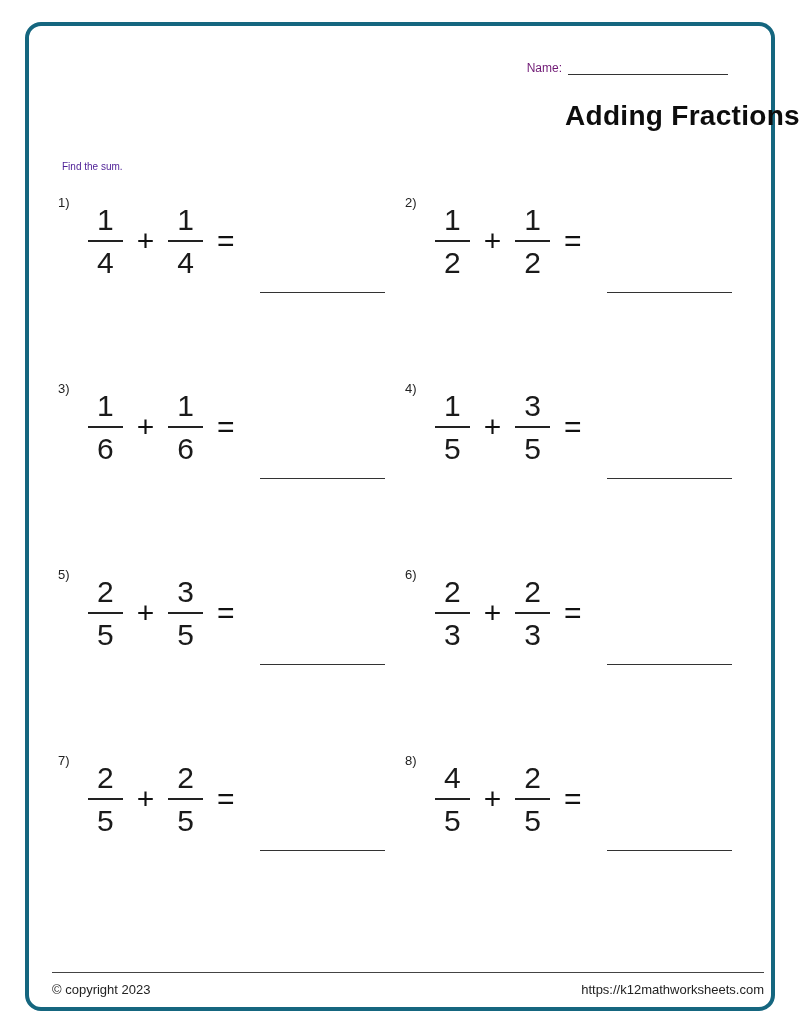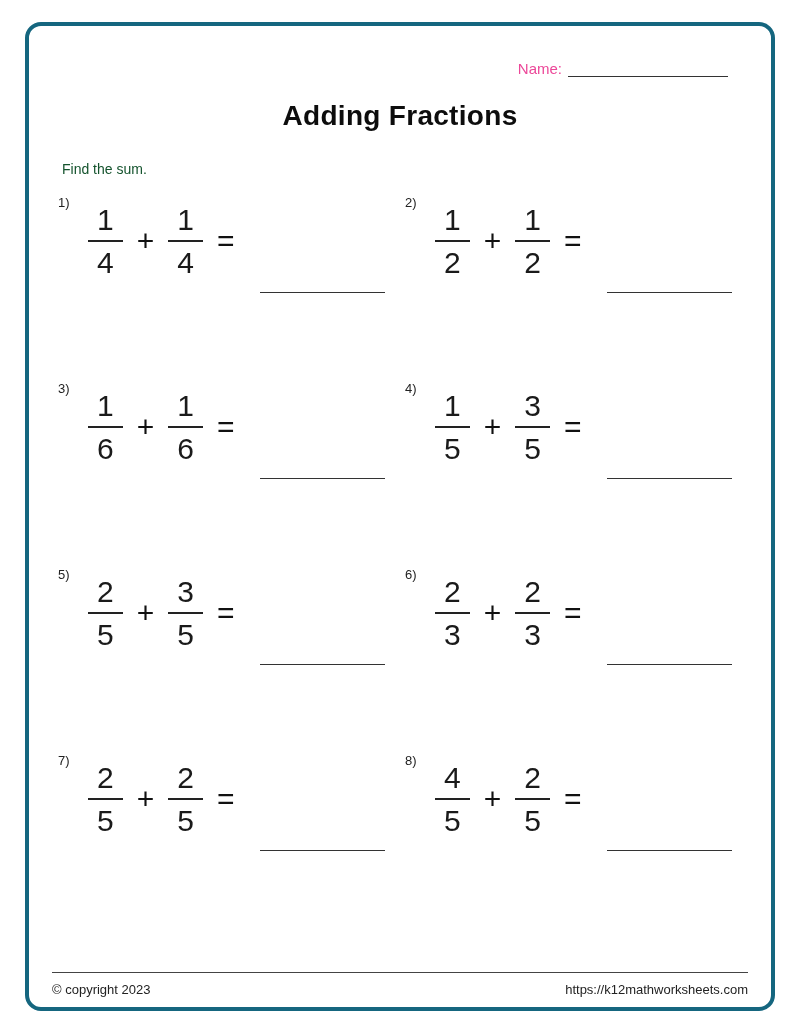--- a/index.html
+++ b/index.html
@@ -8,51 +8,51 @@
   body {
     width:800px; height:1035px; position:relative; background:#ffffff;
     font-family:"Liberation Sans", sans-serif; color:var(--ink);
     overflow:hidden;
   }
   .sheet-border {
     position:absolute; left:25px; top:22px; right:25px; bottom:24px;
     border:4px solid var(--border-color); border-radius:16px;
   }
   .name-row {
-    position:absolute; top:60px; right:72px; font-size:15px; color:#ec4899;
+    position:absolute; top:60px; right:72px; font-size:12px; color:#701a75;
     display:flex; align-items:flex-end;
   }
   .name-line {
     display:inline-block; width:160px; height:15px;
     border-bottom:1.5px solid #333; margin-left:6px;
   }
   .title {
-    position:absolute; top:100px; left:0; width:100%; text-align:center;
+    position:absolute; top:100px; left:0; width:100%; text-align:right;
     font-size:28px; font-weight:bold; color:#0d0d0d; letter-spacing:0.3px;
   }
   .instruction {
-    position:absolute; top:161px; left:62px; font-size:14px; color:#14532d;
+    position:absolute; top:161px; left:62px; font-size:10px; color:#4c1d95;
   }
   .problems {
     position:absolute; top:193px; left:58px; right:58px;
     display:grid; grid-template-columns:1fr 1fr; row-gap:90px; column-gap:10px;
   }
   .problem { position:relative; padding-left:30px; display:flex; align-items:center; height:96px; }
   .pnum { position:absolute; left:0; top:2px; font-size:13px; color:#222; }
   .frac { display:flex; flex-direction:column; align-items:center; font-size:30px; line-height:1.1; }
   .frac .num { padding:0 9px 4px 9px; border-bottom:2px solid #222; }
   .frac .den { padding:4px 9px 0 9px; }
   .op { font-size:30px; margin:0 14px; color:#111; }
   .blank {
     display:inline-block; width:125px; height:2px;
     border-bottom:1.6px solid #333;
     align-self:flex-end; margin-bottom:-4px; margin-left:12px;
   }
   .footer {
-    position:absolute; left:52px; right:52px; bottom:38px;
+    position:absolute; left:52px; right:36px; bottom:38px;
     border-top:1.5px solid var(--line); padding-top:9px;
     display:flex; justify-content:space-between; align-items:baseline;
     font-size:13px; color:#222;
   }
 </style>
 </head>
 <body>
 
 <div class="sheet-border"></div>
 

